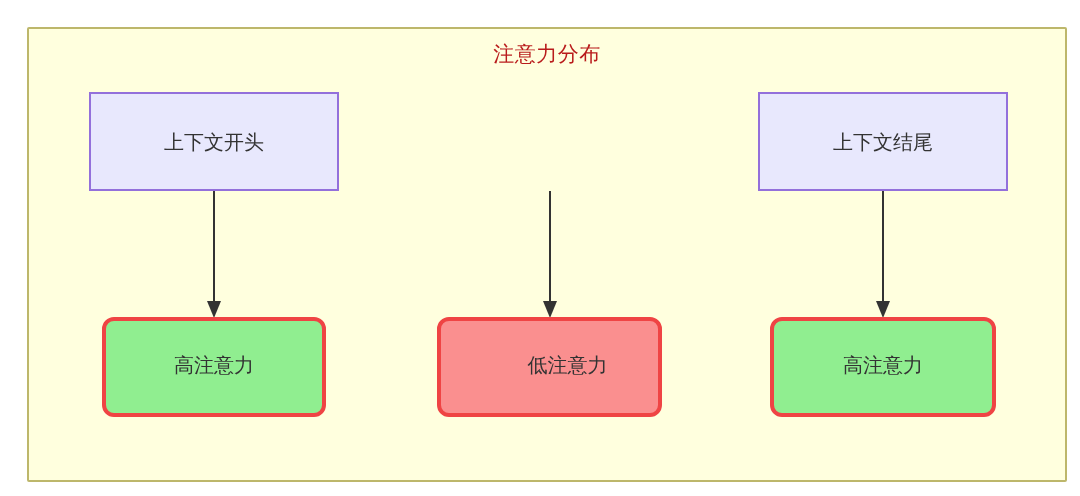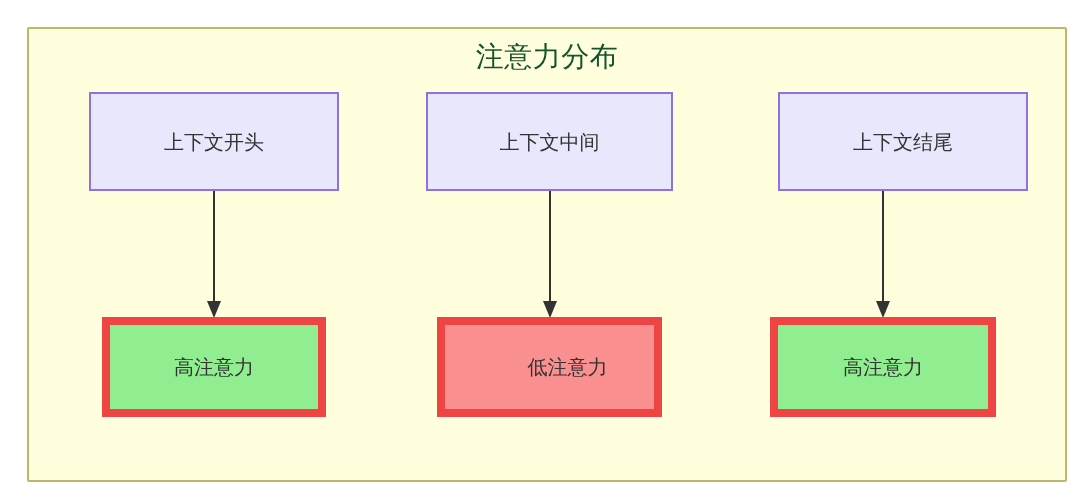--- a/index.html
+++ b/index.html
@@ -33,22 +33,22 @@
     border: 2px solid #BDB76B;
     border-radius: 2px;
   }
 
   .subgraph-title {
     position: absolute;
     left: 0;
     top: 14px;
     width: 100%;
     text-align: center;
-    font-size: 28px;
-    color: #14532d;
+    font-size: 21px;
+    color: #b91c1c;
     letter-spacing: 0.5px;
     line-height: 1;
   }
 
   
   .node {
     position: absolute;
     box-sizing: border-box;
     display: flex;
     align-items: center;
@@ -60,30 +60,31 @@
   }
 
   .node.ctx {
     background: #E8E8FD;
     border: 2px solid #9370DB;
     height: 99px;
   }
 
   .node.attn {
     height: 100px;
-    border: 8px solid #ef4444;
-    border-radius: 0;
+    border: 4px solid #ef4444;
+    border-radius: 12px;
+    font-family: Liberation Mono, monospace;
   }
   .node.attn.high { background: #90EE90; }
   .node.attn.low  { background: #FA8F8F; }
 
   
   .col1 { left: 89px;  width: 250px; }
   .col2 { left: 426px; width: 247px; }
-  .col3 { left: 758px; width: 250px; margin-left: 20px; }
+  .col3 { left: 758px; width: 250px; }
 
   .col1b { left: 102px; width: 224px; }
   .col2b { left: 437px; width: 225px; padding-left: 36px; }
   .col3b { left: 770px; width: 226px; }
 
   .row-top    { top: 92px; }
   .row-bottom { top: 317px; }
 
   
   .arrow {
@@ -105,23 +106,20 @@
 
   <div class="subgraph">
 
     <div class="subgraph-title">注意力分布</div>
   </div>
 
   <div class="node ctx col1 row-top">
     <span>上下文开头</span>
   </div>
 
-  <div class="node ctx col2 row-top">
-    <span>上下文中间</span>
-  </div>
 
   <div class="node ctx col3 row-top">
     <span>上下文结尾</span>
   </div>
 
   <div class="arrow a1">
     <svg width="18" height="128" viewBox="0 0 18 128" xmlns="http://www.w3.org/2000/svg">
       <line x1="9" y1="0" x2="9" y2="114" stroke="#333333" stroke-width="2"></line>
       <polygon points="9,127 2,110 16,110" fill="#333333"></polygon>
     </svg>

